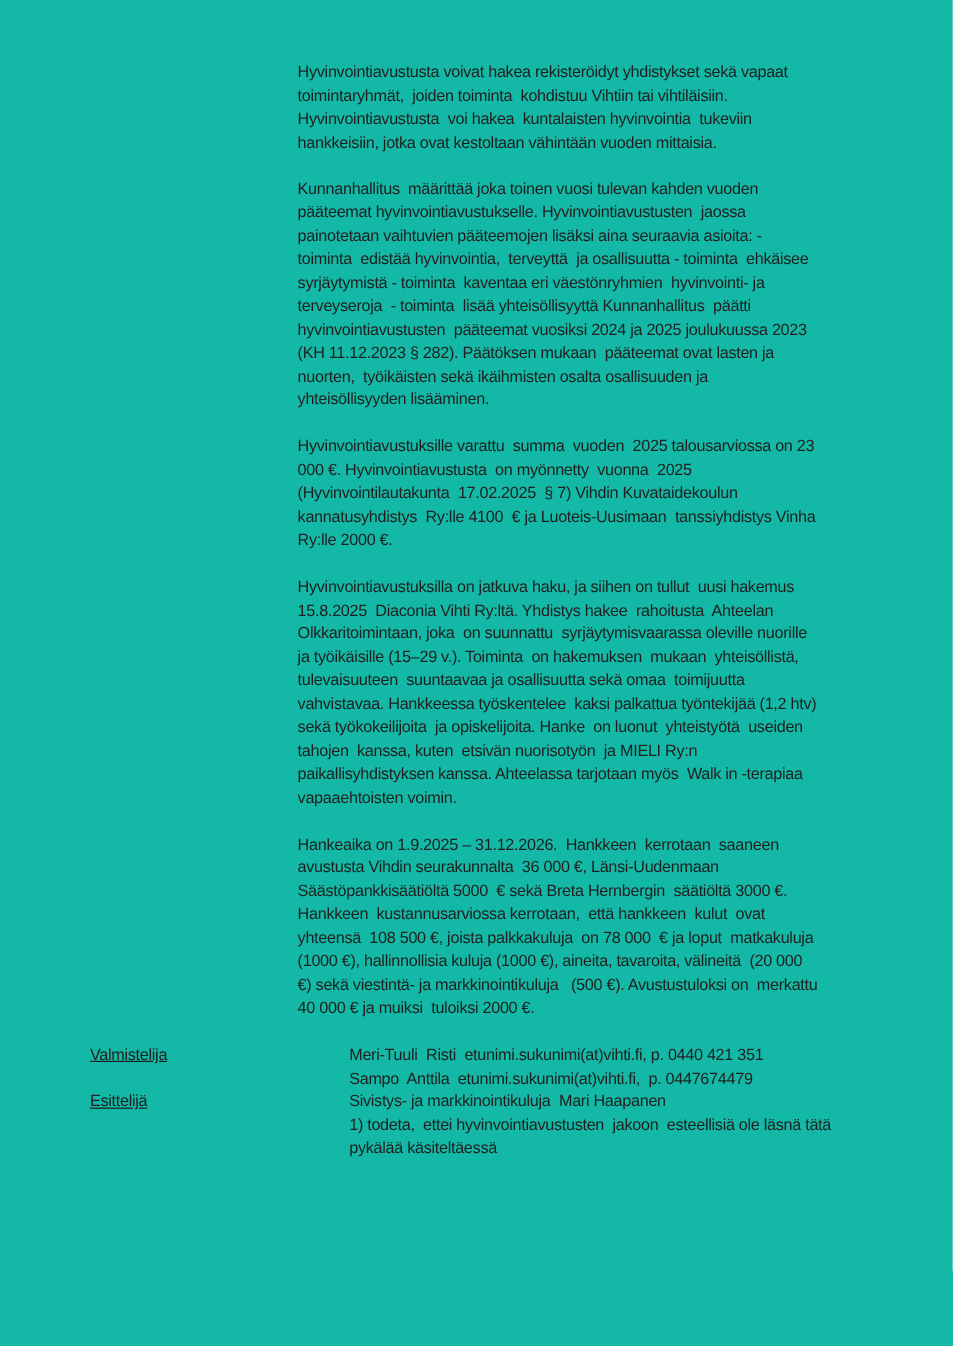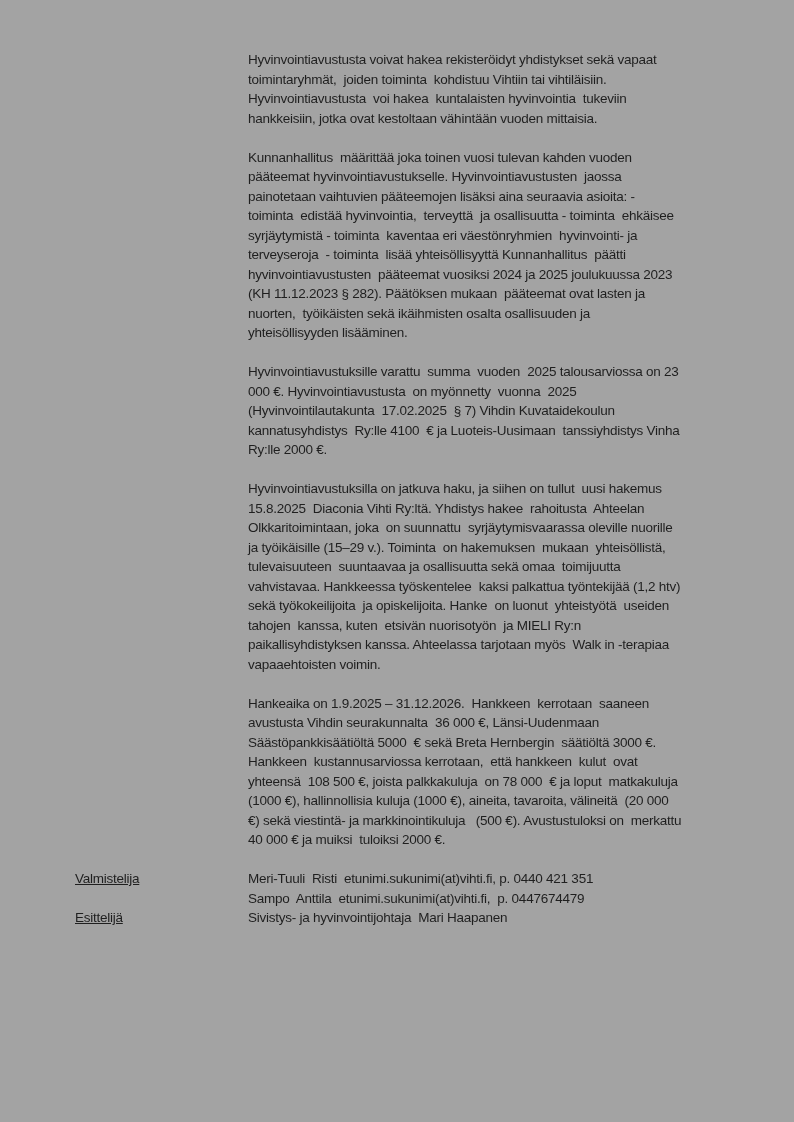--- a/index.html
+++ b/index.html
@@ -4,21 +4,21 @@
 <style>
   html, body {
     margin: 0;
     padding: 0;
     background: #ffffff;
   }
   .page {
     position: relative;
     width: 794px;
     height: 1122px;
-    background: #a3a3a3;
+    background: #14b8a6;
     overflow: hidden;
     font-family: "Liberation Sans", sans-serif;
     color: #1f1f1f;
   }
   .content {
     position: absolute;
     top: 50px;
     left: 248px;
     width: 540px;
   }
@@ -38,20 +38,21 @@
     top: 0;
     font-size: 13.5px;
     line-height: 19.5px;
     letter-spacing: -0.25px;
     white-space: pre;
     color: #1f1f1f;
     text-decoration: underline;
   }
   .para:last-child {
     margin-bottom: 0;
+    margin-left: 43px;
   }
 </style>
 </head>
 <body>
 
 <div class="page">
   <div class="content">
 
     <p class="para">Hyvinvointiavustusta voivat hakea rekisteröidyt yhdistykset sekä vapaat
 toimintaryhmät,  joiden toiminta  kohdistuu Vihtiin tai vihtiläisiin.
@@ -96,19 +97,21 @@
 40 000 € ja muiksi  tuloiksi 2000 €.</p>
 
     <div class="field-row">
       <span class="field-label">Valmistelija</span>
       <p class="para">Meri-Tuuli  Risti  etunimi.sukunimi(at)vihti.fi, p. 0440 421 351
 Sampo  Anttila  etunimi.sukunimi(at)vihti.fi,  p. 0447674479</p>
     </div>
 
     <div class="field-row">
       <span class="field-label">Esittelijä</span>
-      <p class="para">Sivistys- ja hyvinvointijohtaja  Mari Haapanen</p>
+      <p class="para">Sivistys- ja markkinointikuluja  Mari Haapanen</p>
     </div>
 
 
+    <p class="para">1) todeta,  ettei hyvinvointiavustusten  jakoon  esteellisiä ole läsnä tätä
+pykälää käsiteltäessä</p>
 
   </div>
 </div>
 
 </body></html>

